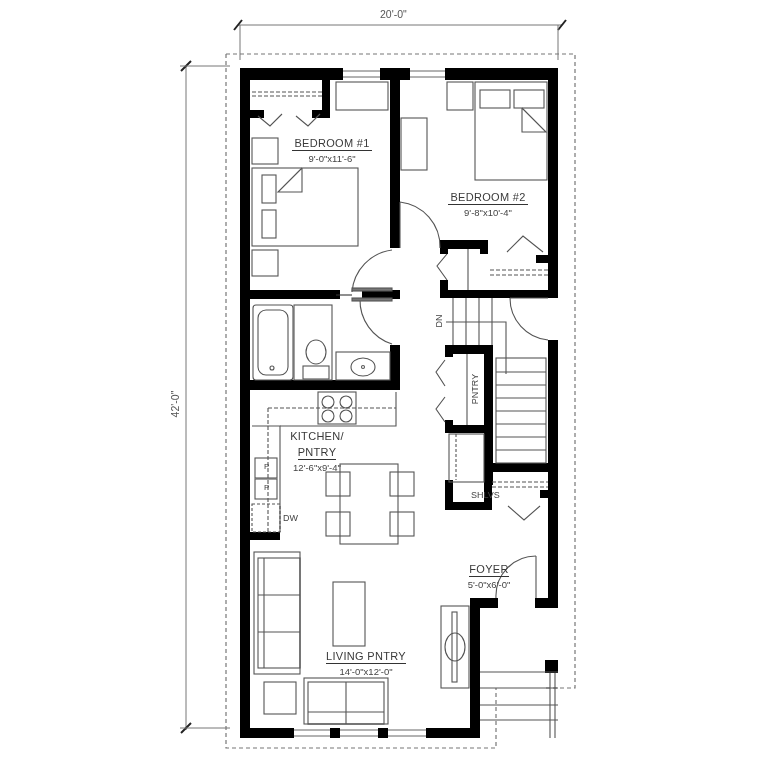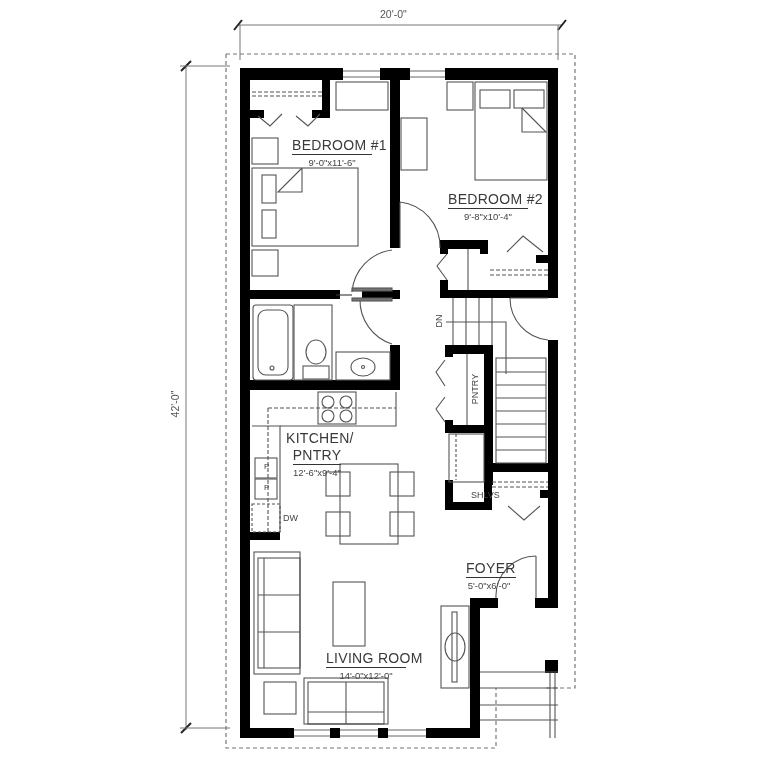--- a/index.html
+++ b/index.html
@@ -1,19 +1,19 @@
 <!DOCTYPE html>
 <html><head>
 <meta charset="utf-8">
 <style>
   html, body { margin:0; padding:0; background:#ffffff; }
   body { width:760px; height:758px; position:relative; overflow:hidden; font-family:"Liberation Sans", sans-serif; }
   #plan { position:absolute; left:0; top:0; }
   .lbl { position:absolute; font-family:"Liberation Sans", sans-serif; color:#3a3a3a; text-align:center; white-space:nowrap; }
-  .room-name { font-size:14px; letter-spacing:0.3px; }
+  .room-name { font-size:11px; letter-spacing:0.3px; }
   .room-name.u { border-bottom:1.5px solid #333; padding-bottom:1px; }
   .room-dim { font-size:9.5px; color:#444; margin-top:2px; }
   .small { font-size:9px; color:#444; }
   .dim-text { position:absolute; font-size:10.5px; color:#555; }
 </style>
 </head>
 <body>
 
 <svg id="plan" width="760" height="758" viewBox="0 0 760 758" xmlns="http://www.w3.org/2000/svg">
 
@@ -230,21 +230,21 @@
 <div class="lbl" style="left:286px; top:430px; width:62px;">
   <div class="room-name">KITCHEN/</div>
   <div class="room-name u" style="display:inline-block;">PNTRY</div>
   <div class="room-dim">12'-6"x9'-4"</div>
 </div>
 <div class="lbl" style="left:466px; top:533px; width:46px;margin-top:26px;">
   <div class="room-name u" style="display:inline-block;">FOYER</div>
   <div class="room-dim">5'-0"x6'-0"</div>
 </div>
 <div class="lbl" style="left:326px; top:650px; width:80px;">
-  <div class="room-name u">LIVING ROOM</div>
+  <div class="room-name u">LIVING PNTRY</div>
   <div class="room-dim">14'-0"x12'-0"</div>
 </div>
 
 <div class="lbl small" style="left:432px; top:316px; transform:rotate(-90deg);">DN</div>
 <div class="lbl small" style="left:460px; top:384px; transform:rotate(-90deg);">PNTRY</div>
 <div class="lbl small" style="left:471px; top:490px;">SHLVS</div>
 <div class="lbl small" style="left:258px; top:513px;padding-left:25px;">DW</div>
 <div class="lbl small" style="left:264px; top:462px; font-size:8px;">P</div>
 <div class="lbl small" style="left:264px; top:483px; font-size:8px;">P</div>
 

